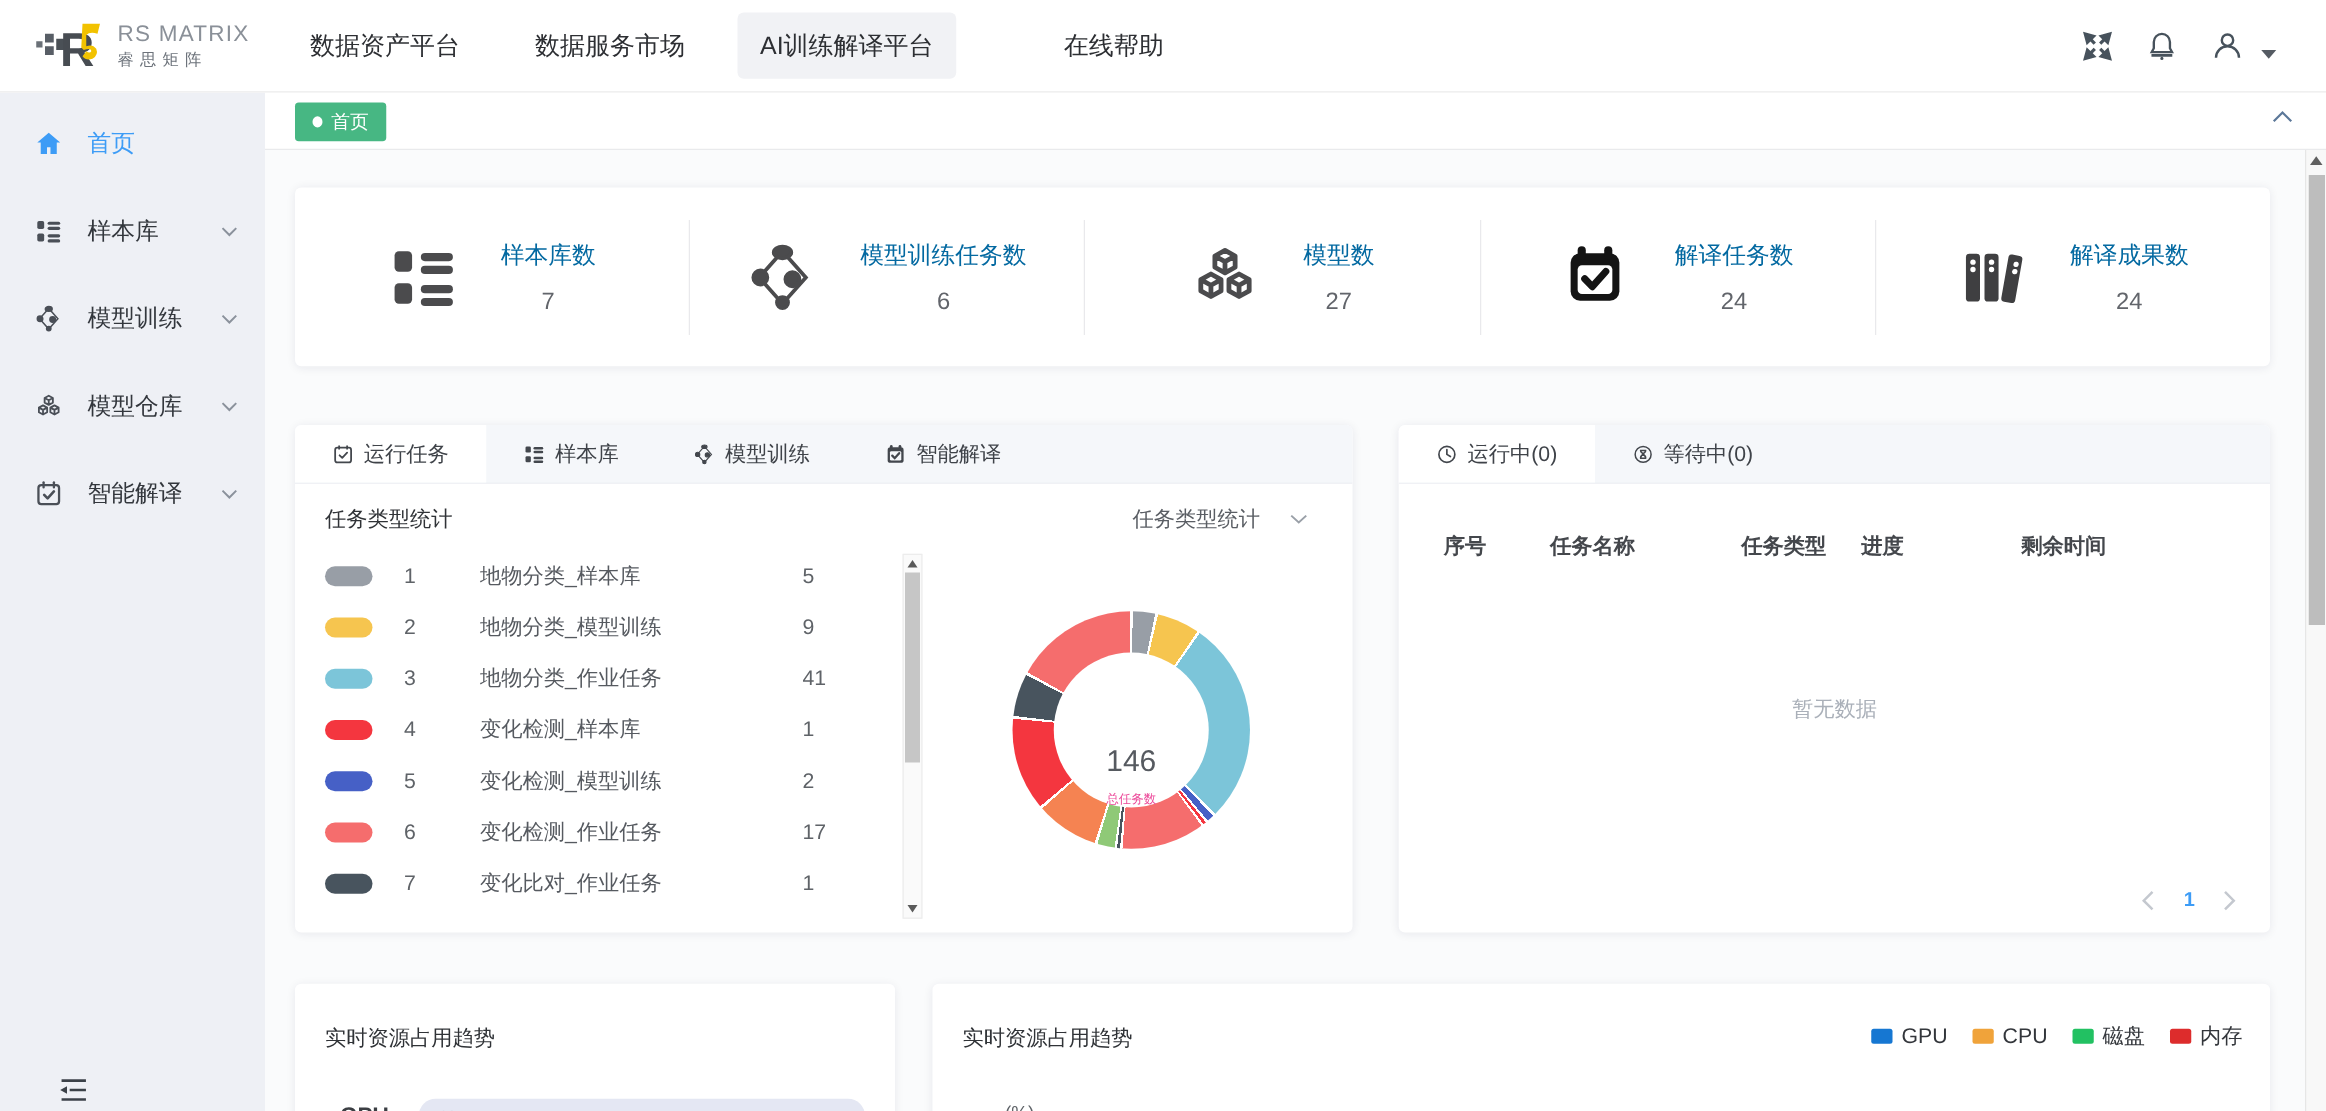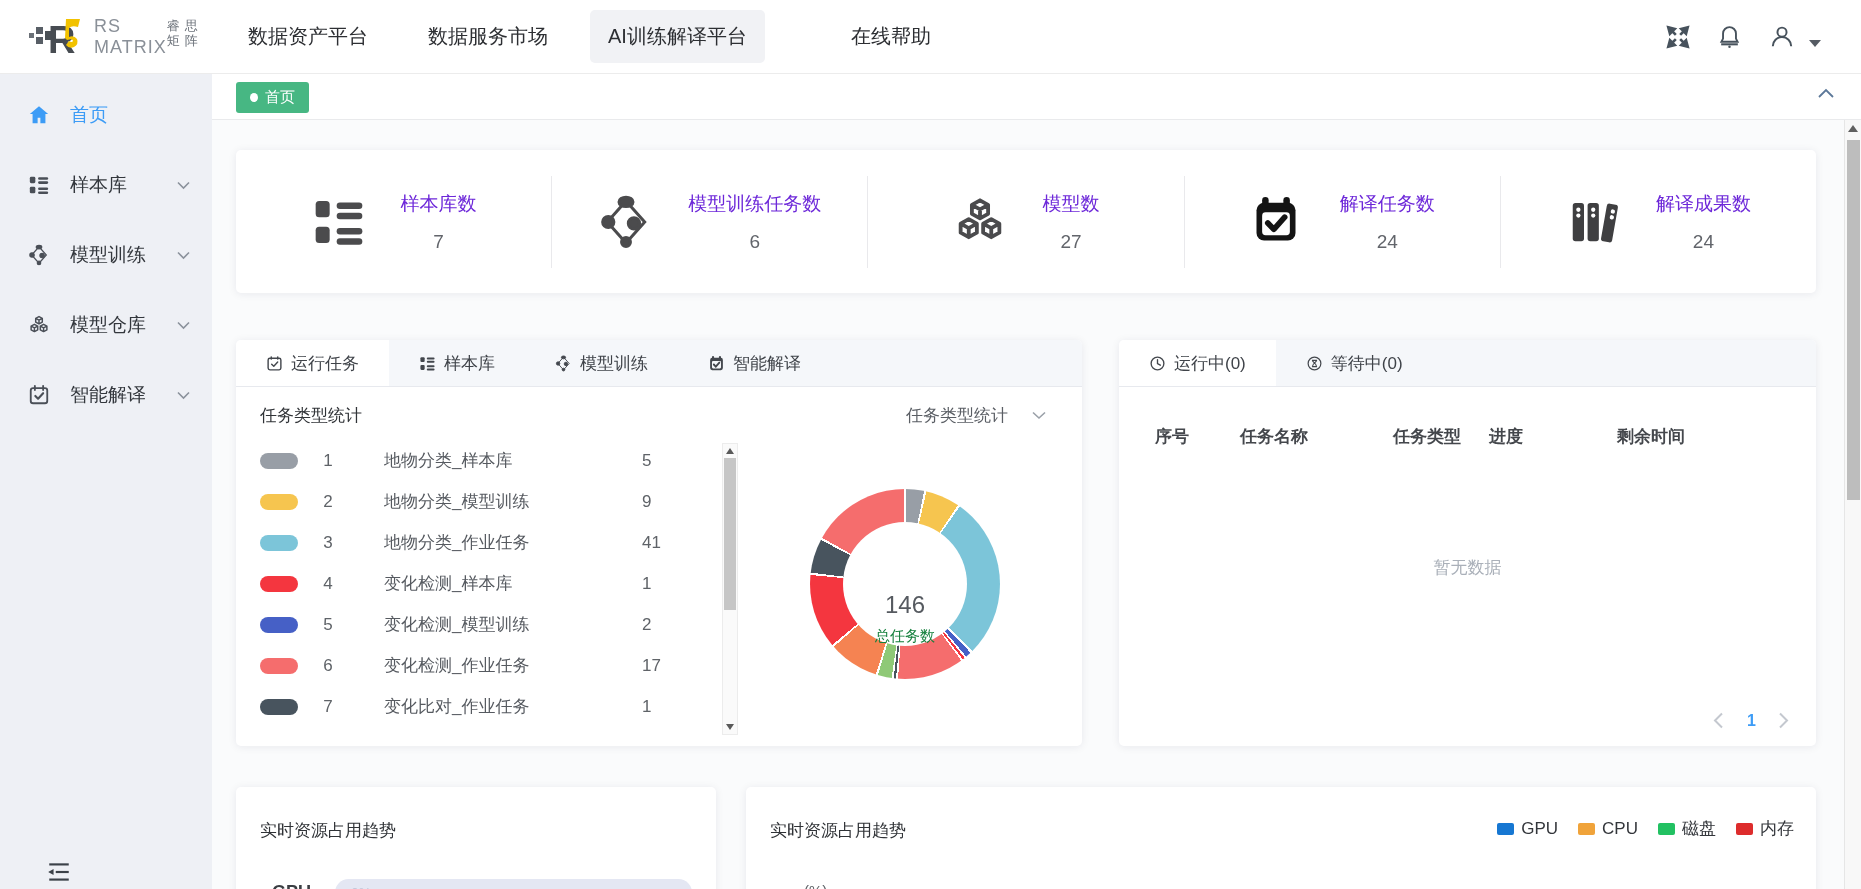--- a/index.html
+++ b/index.html
@@ -5,21 +5,21 @@
   * { margin:0; padding:0; box-sizing:border-box; }
   html,body { width:1861px; height:889px; overflow:hidden; }
   body { font-family:"Liberation Sans","DejaVu Sans",sans-serif; background:#fafbfc; color:#333; }
   .app { position:relative; width:1861px; height:889px; }
 
   
   .header { position:absolute; top:0; left:0; width:1861px; height:74px; background:#fff;
             border-bottom:1px solid #ececec; display:flex; align-items:center; z-index:30; }
   .logo { display:flex; align-items:center; gap:10px; padding-left:28px; width:208px; }
   .logo-mark { position:relative; width:56px; height:52px; flex:0 0 auto; }
-  .logo-text-block { display:flex; line-height:1.15; }
+  .logo-text-block { display:flex; flex-direction:column; line-height:1.15; }
   .logo-title { font-size:18px; color:#8a9098; letter-spacing:1px; }
   .logo-subtitle { font-size:13px; color:#6d737b; letter-spacing:5px; margin-top:3px; }
   .nav { display:flex; align-items:flex-end; gap:24px; margin-left:22px; }
   .nav-item { font-size:20px; color:#2d2f33; padding:13px 18px; border-radius:5px; cursor:pointer; white-space:nowrap; }
   .nav-item.active { background:#f1f2f5; }
   .nav-item.help { margin-left:44px; }
   .header-icons { margin-left:auto; display:flex; align-items:center; gap:26px; padding-right:40px; color:#47525c; }
   .header-icons .hicon { width:26px; height:26px; cursor:pointer; display:flex; align-items:center; }
   .caret { width:0; height:0; border-left:6px solid transparent; border-right:6px solid transparent;
            border-top:7px solid #555b63; margin-left:-12px; margin-top:14px; cursor:pointer; }
@@ -43,21 +43,21 @@
   .crumb-collapse { position:absolute; right:26px; top:14px; color:#5c7899; cursor:pointer; }
 
   .panel { position:absolute; background:#fff; border-radius:5px; box-shadow:0 1px 8px rgba(20,30,60,.08); }
 
   
   .stats { left:24px; top:76px; width:1580px; height:143px; display:flex; align-items:center; }
   .stat { flex:1; display:flex; align-items:center; justify-content:center; gap:34px; height:92px; border-right:1px solid #e9e9ec; }
   .stat:last-child { border-right:none; }
   .stat .st-icon { width:56px; height:56px; color:#4b4b4d; flex:0 0 auto; }
   .stat .st-text { text-align:center; }
-  .stat .st-label { font-size:19px; color:#6d28d9; }
+  .stat .st-label { font-size:19px; color:#0369a1; }
   .stat .st-value { font-size:19px; color:#62656b; margin-top:14px; }
 
   
   .tabbar { display:flex; height:47px; background:#f5f7fa; border-bottom:1px solid #e7e9ee; border-radius:5px 5px 0 0; }
   .tab { display:flex; align-items:center; gap:8px; padding:0 30px; font-size:17px; color:#3f4349; cursor:pointer; }
   .tab.active { background:#fff; border-radius:5px 0 0 0; }
   .tab .t-icon { width:17px; height:17px; color:#43474d; }
 
   
   .task-panel { left:24px; top:266px; width:846px; height:406px; }
@@ -73,21 +73,21 @@
   .scroll-arrow { position:absolute; left:3px; width:0; height:0; border-left:4px solid transparent; border-right:4px solid transparent; cursor:pointer; }
   .scroll-arrow.up { top:4px; border-bottom:6px solid #5a5a5a; }
   .scroll-arrow.down { bottom:4px; border-top:6px solid #5a5a5a; }
   .chart-dropdown { position:absolute; top:64px; right:36px; display:flex; align-items:center; gap:24px; cursor:pointer; }
   .chart-dropdown .dd-label { font-size:17px; color:#5a5e64; }
   .chart-dropdown .chev { color:#9aa0a8; }
   .donut { position:absolute; left:574px; top:149px; width:190px; height:190px; border-radius:50%; cursor:pointer; }
   .donut-hole { position:absolute; left:33px; top:33px; width:124px; height:124px; background:#fff; border-radius:50%;
                 display:flex; flex-direction:column; align-items:center; justify-content:flex-end; gap:8px; }
   .donut-total { font-size:24px; color:#565a60; }
-  .donut-total-label { font-size:15px; color:#15803d; }
+  .donut-total-label { font-size:10px; color:#ec4899; }
 
   
   .queue-panel { left:907px; top:266px; width:697px; height:406px; }
   .qhead { display:grid; grid-template-columns:85px 153px 96px 128px auto; padding:0 0 0 36px; margin-top:38px; }
   .qhead .qh { font-size:17px; font-weight:700; color:#44474c; }
   .empty { position:absolute; left:0; top:216px; width:100%; text-align:center; font-size:17px; color:#aab0b9; }
   .pager { position:absolute; right:26px; bottom:16px; display:flex; align-items:center; gap:22px; }
   .pager .pg-arrow { color:#c4c8cf; cursor:pointer; width:12px; height:18px; }
   .pager .pg-num { font-size:16px; font-weight:700; color:#3d9cf6; cursor:pointer; }
 

